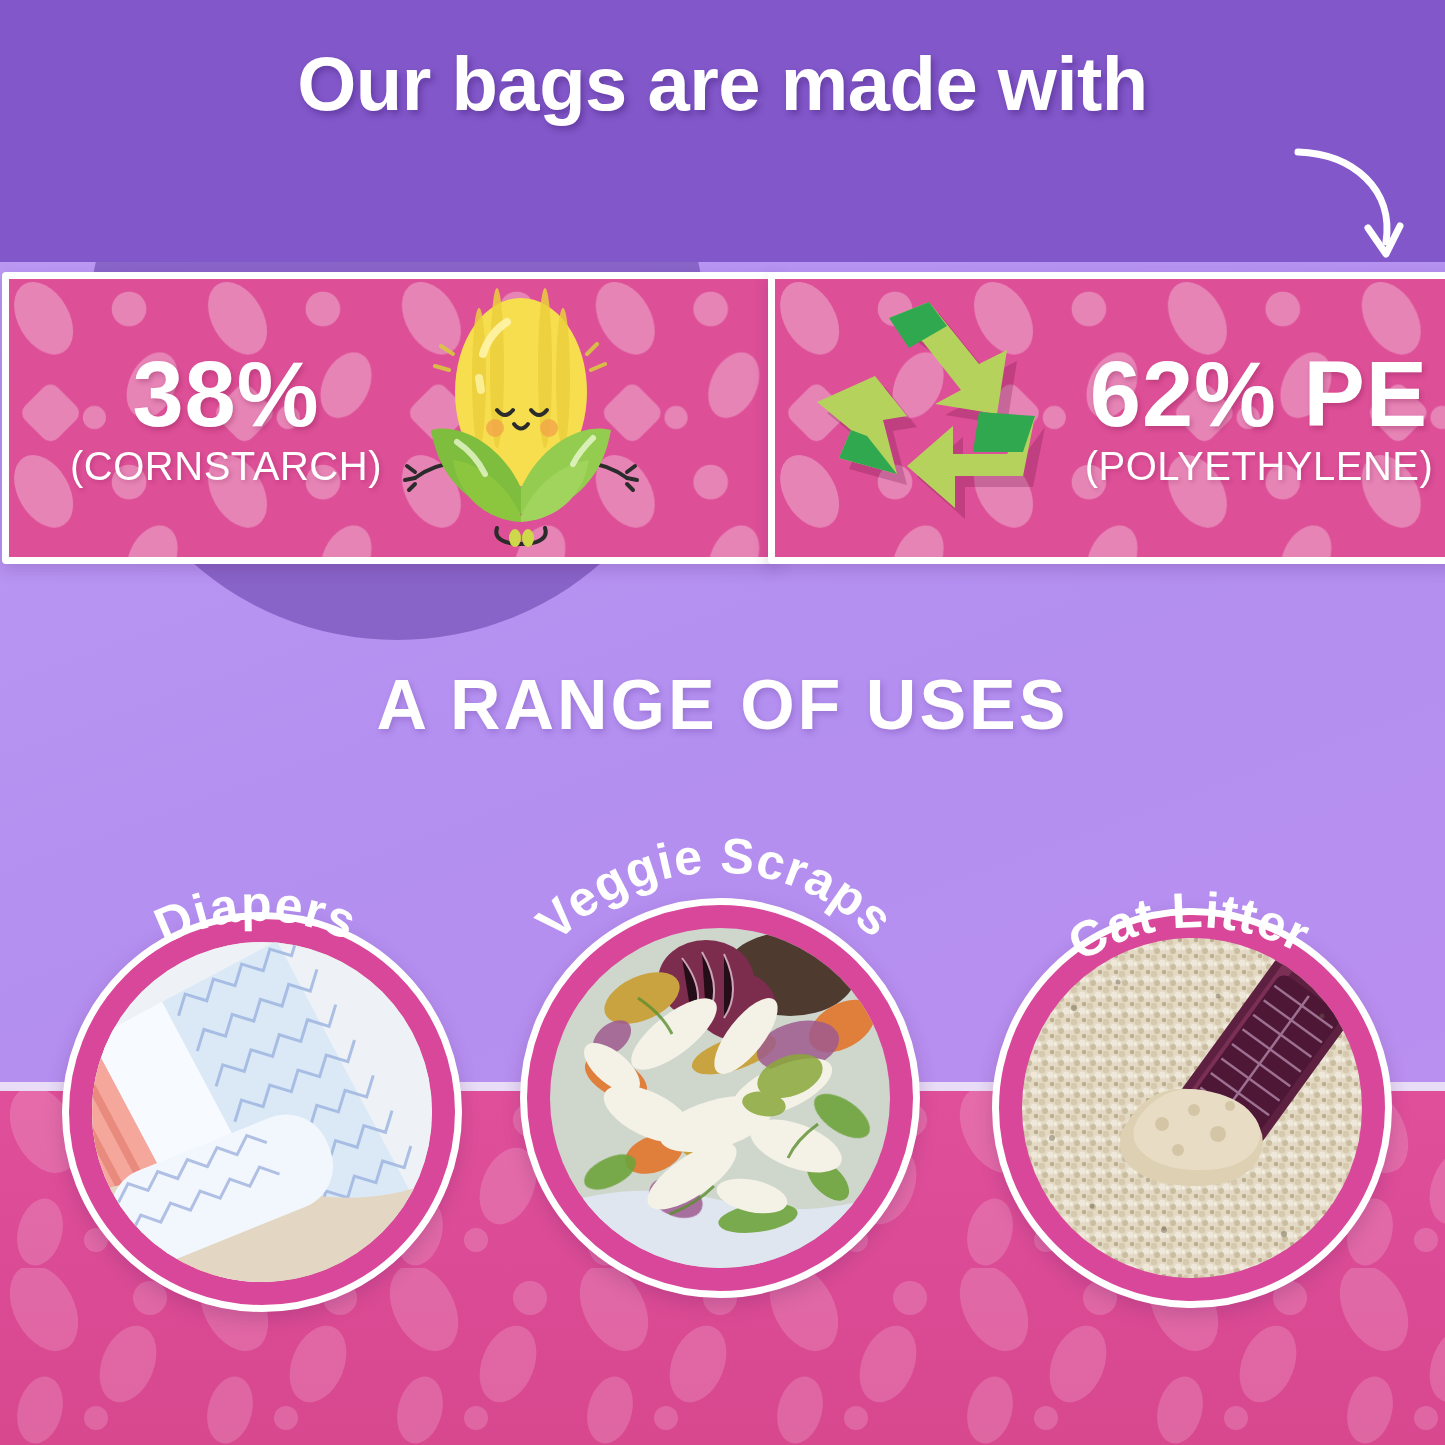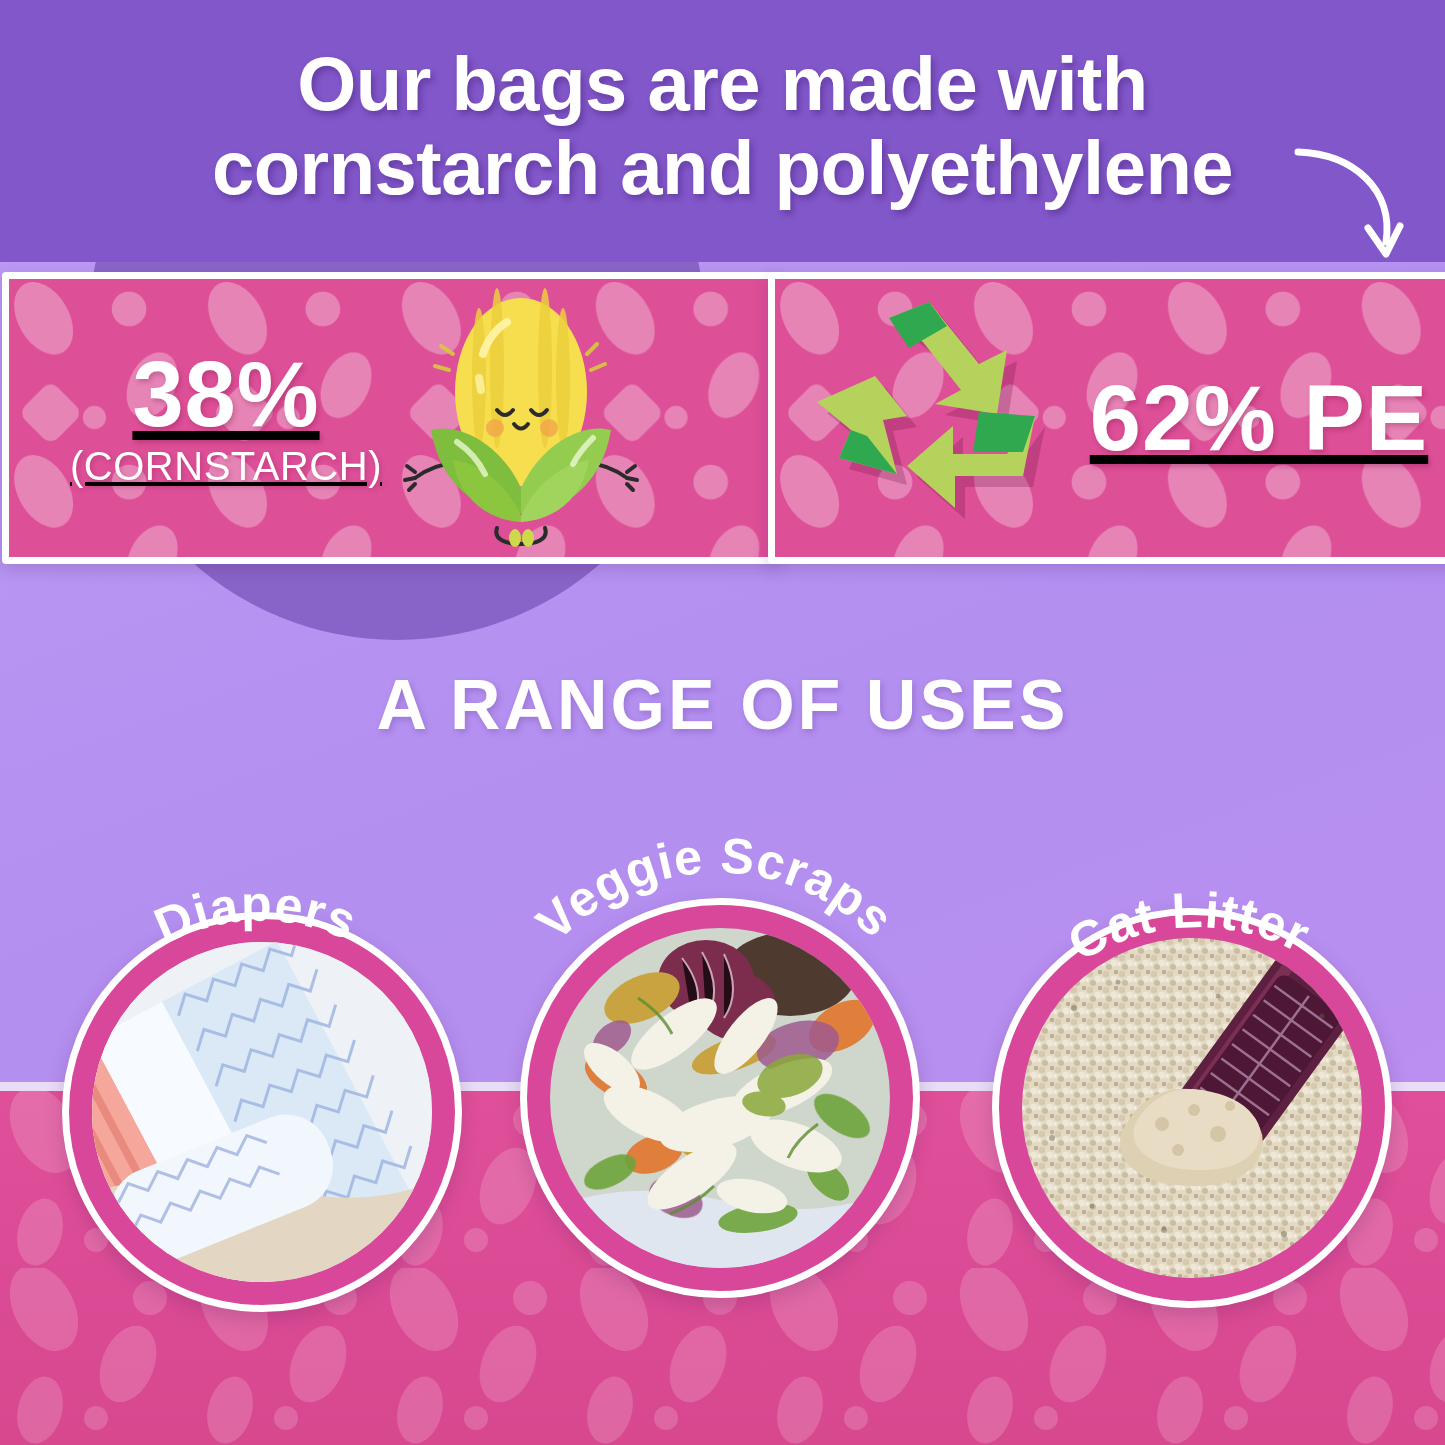--- a/index.html
+++ b/index.html
@@ -65,21 +65,20 @@
     position: absolute;
     top: 272px;
     width: 778px; height: 292px;
     border-radius: 4px;
     background: #dd4f97;
     border: 7px solid #ffffff;
     box-sizing: border-box;
     overflow: hidden;
     z-index: 8;
     box-shadow: 0 6px 16px rgba(80,30,110,0.20);
-    text-decoration: underline;
   }
   .card.left  { left: 2px; }
   .card.right { left: 768px; }
   .card-pattern {
     position: absolute; inset: 0;
     opacity: 0.30;
   }
   .card-inner {
     position: relative;
     width: 100%; height: 100%;
@@ -198,21 +197,20 @@
           <circle cx="96" cy="150" r="12" fill="#ffffff"></circle>
         </pattern>
       </defs>
       <rect width="1445" height="355" fill="url(#florPat)"></rect>
     </svg>
   </div>
 
   <div class="header-band"></div>
   <div class="header-title">
     <span class="line">Our bags are made with</span>
-    <span class="line">cornstarch and polyethylene</span>
   </div>
   <svg class="curve-arrow" viewBox="0 0 120 130">
     <path d="M8 14 C 64 16, 104 52, 96 104" stroke="#ffffff" stroke-width="7" fill="none" stroke-linecap="round"></path>
     <path d="M78 90 L96 116 L110 88" stroke="#ffffff" stroke-width="7" fill="none" stroke-linecap="round" stroke-linejoin="round"></path>
   </svg>
 
   <div class="card left">
     <svg class="card-pattern" viewBox="0 0 662 292" preserveAspectRatio="none">
       <defs>
         <pattern id="cardPatL" width="168" height="150" patternUnits="userSpaceOnUse">
@@ -301,20 +299,21 @@
           <path d="M62 76 L94 116 L70 120 L84 174 L26 158 L38 130 L4 102 Z" fill="#b5d35c"></path>
           <path d="M54 136 L84 174 L26 158 L38 130 Z" fill="#2fa84f"></path>
 
           <path d="M222 116 L210 176 L142 176 L142 208 L94 166 L140 126 L140 154 L194 154 Z" fill="#b5d35c"></path>
           <path d="M222 116 L210 152 L160 152 L166 112 Z" fill="#2fa84f"></path>
         </svg>
       </div>
 
       <div class="stat-text">
         <div class="stat-pct">62% PE</div>
+        <div class="stat-sub">(POLYETHYLENE)</div>
       </div>
     </div>
   </div>
 
   <div class="uses-title">A RANGE OF USES</div>
 
   <div class="use use-1">
     <div class="use-ring"></div>
     <div class="use-photo">
       <svg viewBox="0 0 340 340">

